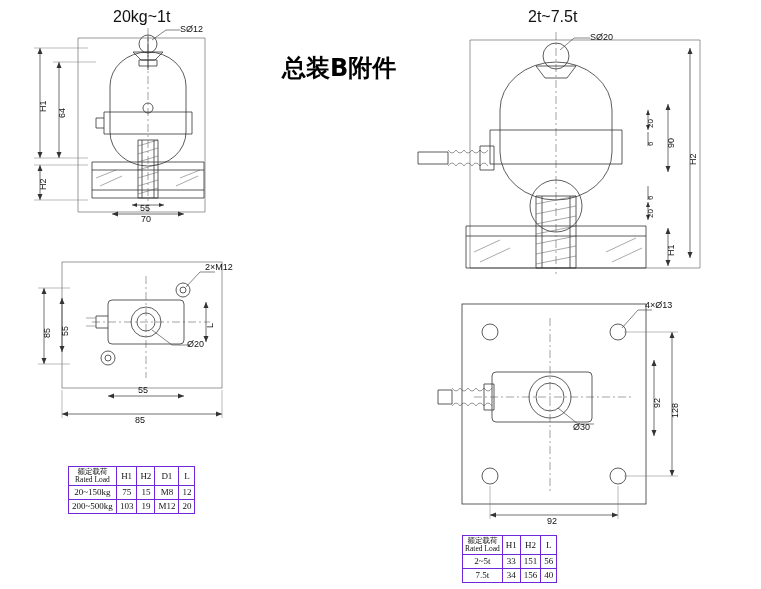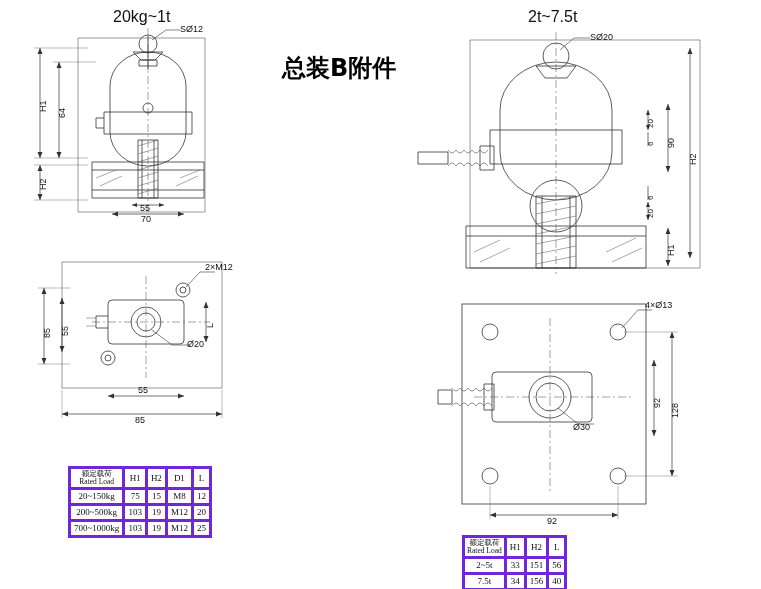--- a/index.html
+++ b/index.html
@@ -7,21 +7,21 @@
        font-family:"Liberation Sans",sans-serif;color:#1a1a1a;}
   .root{position:absolute;left:0;top:0;width:761px;height:589px;}
   .lbl{position:absolute;font-size:11px;color:#111;white-space:nowrap;}
   .lbl.sm{font-size:9px;}
   .lbl.xs{font-size:8px;}
   .lbl.rot{transform:rotate(-90deg);transform-origin:left top;}
   .title{position:absolute;font-size:24px;font-weight:bold;color:#000;
          font-family:"DejaVu Sans",sans-serif;white-space:nowrap;}
   .hdr{position:absolute;font-size:16px;color:#111;white-space:nowrap;}
   table.spec{position:absolute;border-collapse:collapse;font-size:9px;color:#111;}
-  table.spec td{border:3px solid #6d28d9;padding:0px 3px;height:13px;line-height:13px;
+  table.spec td{border:1px solid #6d28d9;padding:0px 3px;height:13px;line-height:13px;
                 text-align:center;white-space:nowrap;font-family:"Liberation Serif",serif;}
   table.spec td.first{text-align:center;}
   table.spec td.two{line-height:8px;font-size:7.5px;padding:1px 2px;}
   svg{position:absolute;left:0;top:0;}
 </style>
 </head>
 <body>
 
 <div class="root">
 
@@ -374,27 +374,20 @@
       <td>M8</td>
       <td>12</td>
     </tr>
     <tr>
       <td class="first">200~500kg</td>
       <td>103</td>
       <td>19</td>
       <td>M12</td>
       <td>20</td>
     </tr>
-    <tr>
-      <td class="first">700~1000kg</td>
-      <td>103</td>
-      <td>19</td>
-      <td>M12</td>
-      <td>25</td>
-    </tr>
   </tbody>
     </table>
 
   <table class="spec" style="left:462px;top:535px;">
     <tbody>
         <tr>
       <td class="two">
         <span>额定载荷</span><br>
         <span>Rated Load</span>
       </td>

